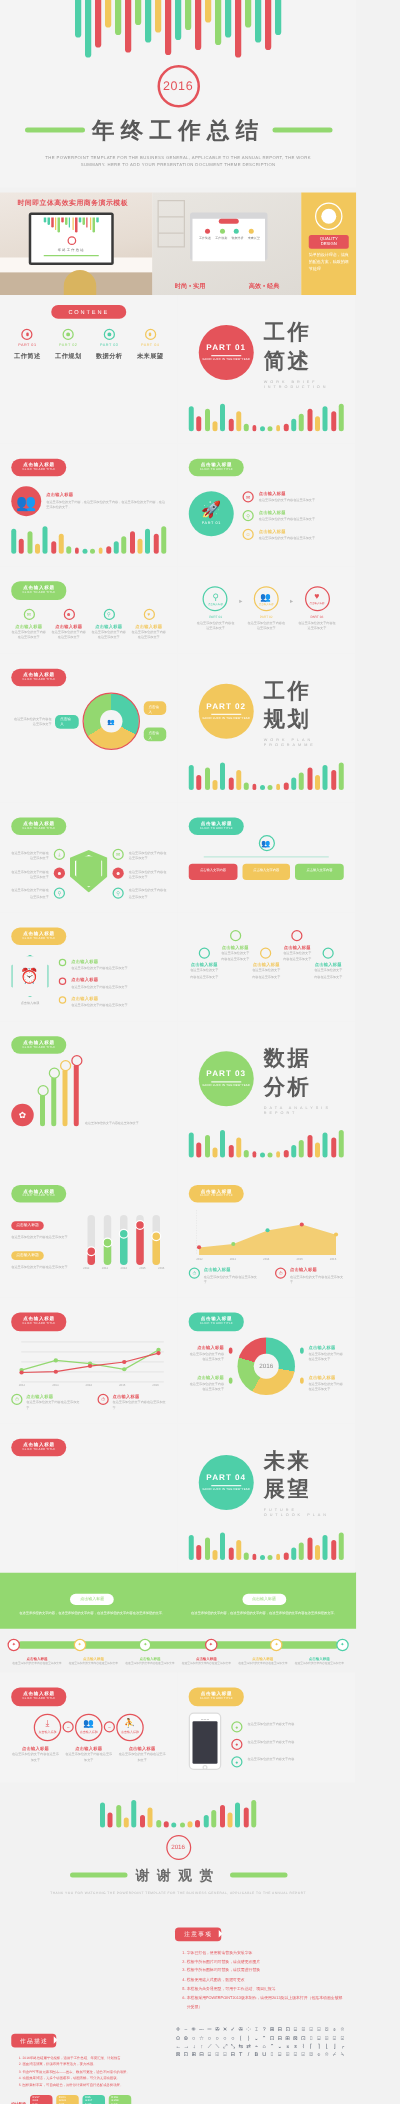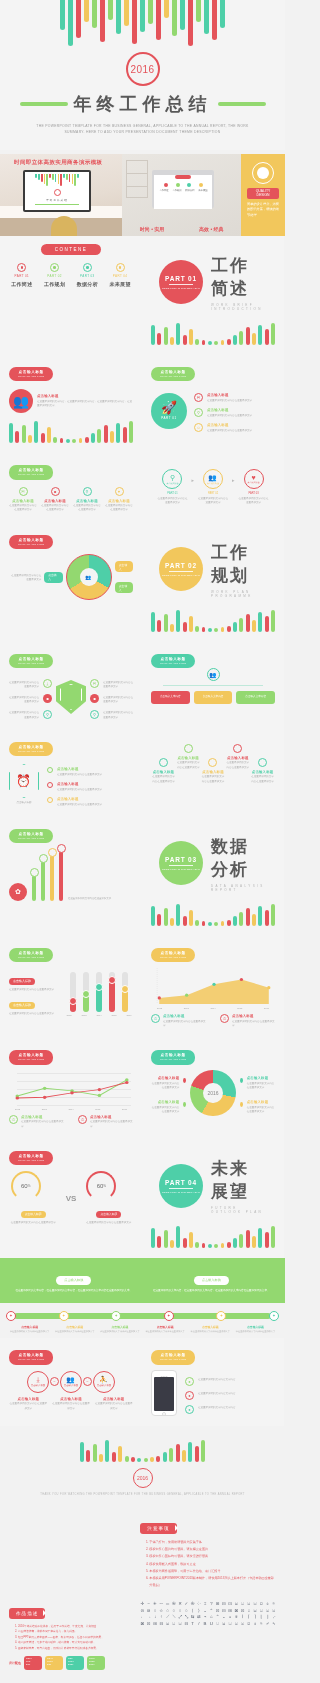--- a/index.html
+++ b/index.html
@@ -942,39 +942,20 @@
       </div>
     </div>
   </div>
 
   <div class="grid2">
     <div class="slide">
       <div class="pill red">
         <span>点击输入标题</span>
         <small>CLICK TO ADD TITLE</small>
       </div>
-      <div class="gauges">
-        <div class="gauge">
-          <div class="gauge-c" style="border-color:#f2c75c">
-            <span>60</span>
-              <span style="font-size:3px">%</span>
-          </div>
-          <span class="tag" style="background:#f2c75c;margin-top:2px">点击输入标题</span>
-          <div class="tx-b">在这里添加您的文字内容在这里添加文字</div>
-        </div>
-        <div class="vs">VS</div>
-        <div class="gauge">
-          <div class="gauge-c" style="border-color:#e4535a">
-            <span>60</span>
-              <span style="font-size:3px">%</span>
-          </div>
-          <span class="tag" style="background:#e4535a;margin-top:2px">点击输入标题</span>
-          <div class="tx-b">在这里添加您的文字内容在这里添加文字</div>
-        </div>
-      </div>
     </div>
     <div class="slide">
       <div class="sect">
         <div class="sect-circle" style="background:#4ecfa8">
           <b>PART 04</b>
           <em></em>
           <span>GOOD LUCK IN THE NEW YEAR</span>
         </div>
         <div>
           <div class="sect-title">未来展望</div>
@@ -1141,20 +1122,25 @@
         <i style="background: rgb(228, 83, 90); height: 18px;"></i>
         <i style="background: rgb(242, 199, 92); height: 12px;"></i>
         <i style="background: rgb(78, 207, 168); height: 20px;"></i>
         <i style="background: rgb(228, 83, 90); height: 16px;"></i>
         <i style="background: rgb(147, 216, 112); height: 22px;"></i>
       </div>
     <div class="thanks">
       <div class="thanks-ring">
           <span>2016</span>
         </div>
+      <div class="thanks-row">
+        <span class="thanks-rule"></span>
+        <span class="thanks-tx">谢谢观赏</span>
+        <span class="thanks-rule"></span>
+      </div>
       <div class="thanks-sub">THANK YOU FOR WATCHING THE POWERPOINT TEMPLATE FOR THE BUSINESS GENERAL, APPLICABLE TO THE ANNUAL REPORT</div>
     </div>
   </div>
 
   <div class="notes">
     <div style="flex:1"></div>
     <div style="flex:1.1">
       <span class="note-head red">注意事项</span>
       <ol class="notelist" id="notelist">
           <li>字体已打包，使用前请替换为安装字体</li>

